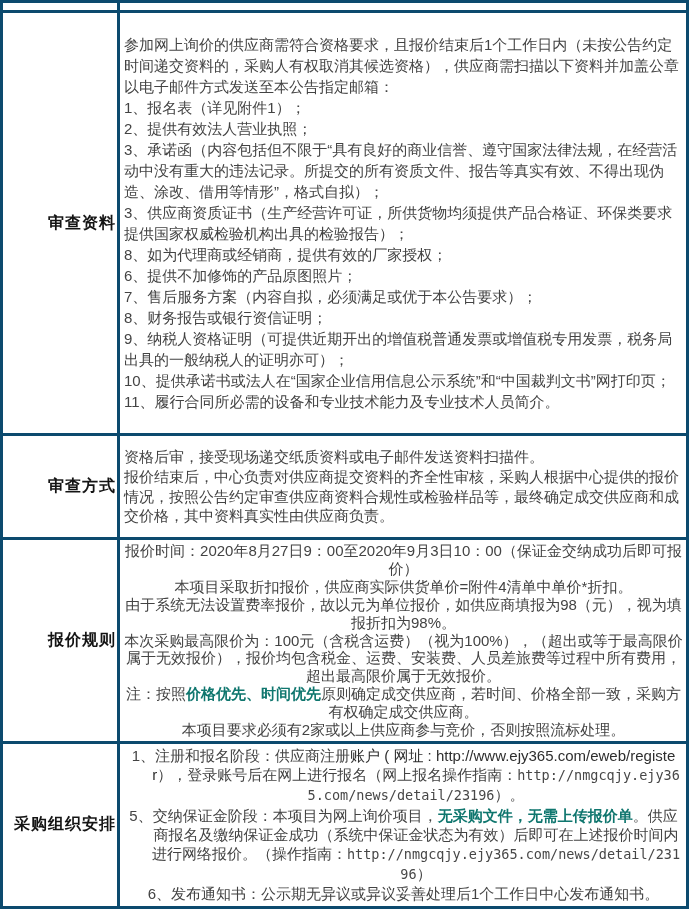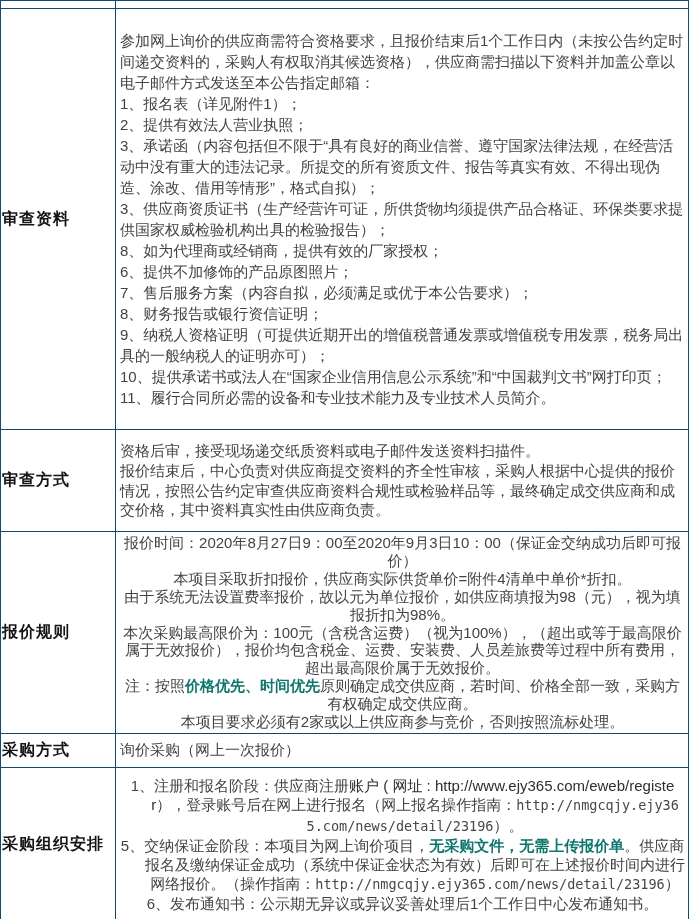--- a/index.html
+++ b/index.html
@@ -12,27 +12,27 @@
     height: 919px;
     overflow: hidden;
     font-family: "Liberation Sans", sans-serif;
   }
   table.doc-table {
     border-collapse: collapse;
     width: 689px;
     table-layout: fixed;
   }
   table.doc-table td {
-    border: 1px solid #0c4a6e;
+    border: 3px solid #0c4a6e;
     vertical-align: middle;
     overflow: hidden;
   }
   td.label-cell {
     width: 112px;
-    text-align: left;
+    text-align: right;
     font-weight: bold;
     font-size: 16px;
     color: #141414;
     letter-spacing: 1px;
   }
   td.content-cell {
     padding: 2px 3px 2px 4px;
     font-size: 15px;
     color: #434343;
     word-break: break-all;
@@ -103,26 +103,20 @@
         <td class="label-cell" style="height: 196px;">报价规则</td>
         <td class="content-cell">
           <p><span>报价时间：2020年8月27日9：00至2020年9月3日10：00（保证金交纳成功后即可报价）</span></p>
           <p><span>本项目采取折扣报价，供应商实际供货单价=附件4清单中单价*折扣。</span></p>
           <p><span>由于系统无法设置费率报价，故以元为单位报价，如供应商填报为98（元），视为填报折扣为98%。</span></p>
           <p><span>本次采购最高限价为：100元（含税含运费）（视为100%），（超出或等于最高限价属于无效报价），报价均包含税金、运费、安装费、人员差旅费等过程中所有费用，超出最高限价属于无效报价。</span></p>
           <p><span>注：按照</span><span class="seg-redbold">价格优先、时间优先</span><span>原则确定成交供应商，若时间、价格全部一致，采购方有权确定成交供应商。</span></p>
           <p><span>本项目要求必须有2家或以上供应商参与竞价，否则按照流标处理。</span></p>
         </td>
       </tr>
-      <tr class="row-caigou-fangshi">
-        <td class="label-cell" style="height: 31px;">采购方式</td>
-        <td class="content-cell">
-          <p><span>询价采购（网上一次报价）</span></p>
-        </td>
-      </tr>
       <tr class="row-caigou-zuzhi">
         <td class="label-cell" style="height: 152px;">采购组织安排</td>
         <td class="content-cell">
           <p class="hang"><span>1、注册和报名阶段：供应商注册</span><span class="seg-alt">账户 ( 网址 : http://www.ejy365.com/eweb/register</span><span>），登录账号后在网上进行报名（网上报名操作指南：</span><span class="seg-mono">http://nmgcqjy.ejy365.com/news/detail/23196</span><span>）。</span></p>
           <p class="hang"><span>5、交纳保证金阶段：本项目为网上询价项目，</span><span class="seg-redbold">无采购文件，无需上传报价单</span><span>。供应商报名及缴纳保证金成功（系统中保证金状态为有效）后即可在上述报价时间内进行网络报价。（操作指南：</span><span class="seg-mono">http://nmgcqjy.ejy365.com/news/detail/23196</span><span>）</span></p>
           <p class="hang"><span>6、发布通知书：公示期无异议或异议妥善处理后1个工作日中心发布通知书。</span></p>
         </td>
       </tr>
     </tbody>
 </table>

